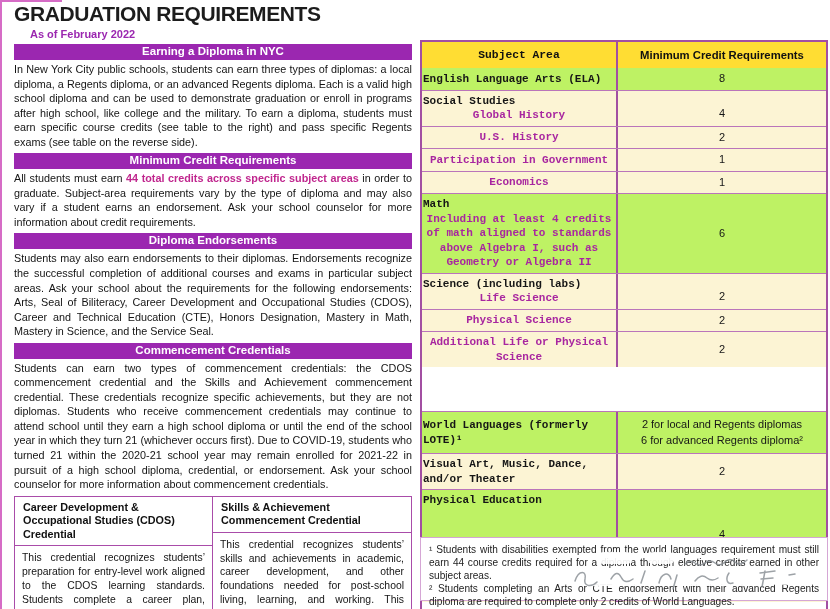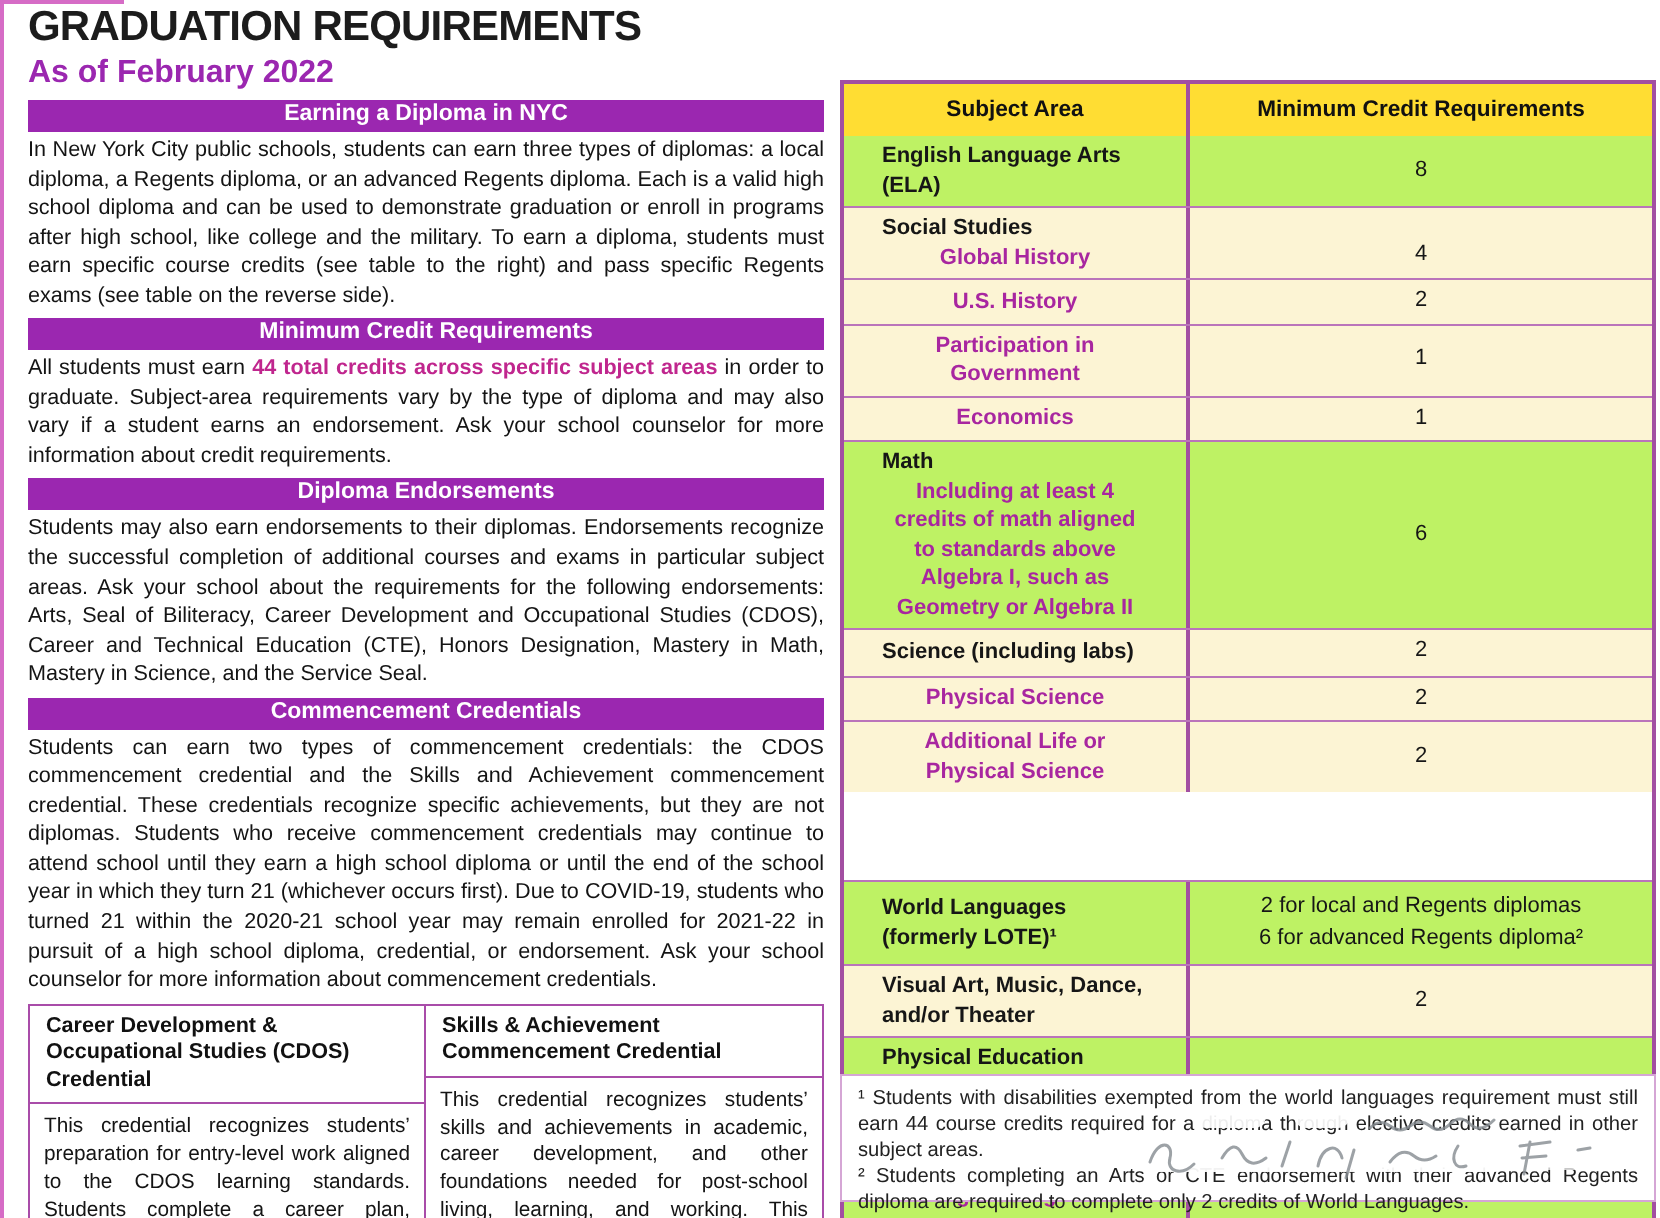--- a/index.html
+++ b/index.html
@@ -10,40 +10,40 @@
   *{box-sizing:border-box;}
   html,body{margin:0;padding:0;}
   body{width:830px;height:609px;position:relative;background:#fff;
        font-family:"Liberation Sans", sans-serif;overflow:hidden;color:#161616;}
   .edge-left{position:absolute;left:0;top:0;width:2px;height:609px;background:var(--edge-pink);}
   .edge-top{position:absolute;left:0;top:0;width:62px;height:2px;background:var(--edge-pink);}
 
   
   .left-col{position:absolute;left:14px;top:2px;width:398px;}
   h1.title{font-size:21px;margin:0;font-weight:bold;color:#1c1c1c;letter-spacing:-0.4px;}
-  .subtitle{color:var(--purple-bar);font-weight:bold;font-size:16px;margin:2px 0 4px;}
+  .subtitle{color:var(--purple-bar);font-weight:bold;font-size:11px;margin:2px 16px 4px;}
   .bar{background:var(--purple-bar);color:#fff;font-weight:bold;font-size:11.5px;
        text-align:center;padding:1px 0 3px;margin:3px 0 2px;}
   p.body{font-size:10.8px;line-height:14.55px;text-align:justify;margin:2px 0 4px;color:#141414;}
   .hl{color:var(--magenta-accent);font-weight:bold;}
 
   .boxes{display:flex;margin-top:3px;}
   .cbox{border:1.5px solid #A94CA9;width:50%;background:#fff;}
   .cbox + .cbox{border-left:none;}
   .cbox-title{font-weight:bold;text-align:left;font-size:10.8px;line-height:13.5px;
               padding:4px 8px;border-bottom:1.5px solid #A94CA9;color:#111;}
   .cbox-body{font-size:10.4px;line-height:13.85px;text-align:justify;padding:5px 7px 7px;color:#141414;}
 
   
   .right-col{position:absolute;left:420px;top:40px;width:408px;
              border:2px solid var(--table-border);background:#fff;}
   .trow{display:flex;border-top:1px solid var(--grid-line);}
   .trow:first-child{border-top:none;}
-  .tcell.left{width:173px;border-right:2px solid var(--table-border);
-              padding:3px 19px;display:flex;flex-direction:column;justify-content:center;}
+  .tcell.left{width:196px;border-right:2px solid var(--table-border);
+              padding:3px 1px;display:flex;flex-direction:column;justify-content:center;font-family:Liberation Mono, monospace;}
   .tcell.right{flex:1;display:flex;flex-direction:column;justify-content:center;
                align-items:center;padding:3px 4px;}
   .tcell.right.vbottom{justify-content:flex-end;padding-bottom:4px;}
   .thead{background:var(--gold);}
   .thead .tcell{justify-content:center;align-items:center;}
   .th-label{font-weight:bold;font-size:11.3px;text-align:center;padding:4px 0;color:#111;}
   .bg-pale{background:var(--pale-yellow);}
   .bg-white{background:#bef264;}
   .bg-gold{background:var(--gold);}
   .main{font-weight:bold;font-size:11px;line-height:14.5px;color:#161616;}
@@ -152,20 +152,21 @@
             <div class="main">Math</div>
             <div class="sub sub-right">Including at least 4 credits of math aligned to standards above Algebra I, such as Geometry or Algebra II</div>
           </div>
           <div class="tcell right">
             <div class="credit">6</div>
           </div>
         </div>
         <div class="trow bg-pale">
           <div class="tcell left">
             <div class="main">Science (including labs)</div>
+            <div class="sub sub-right">Life Science</div>
           </div>
           <div class="tcell right vbottom">
             <div class="credit">2</div>
           </div>
         </div>
         <div class="trow bg-pale">
           <div class="tcell left">
             <div class="sub sub-right">Physical Science</div>
           </div>
           <div class="tcell right">

